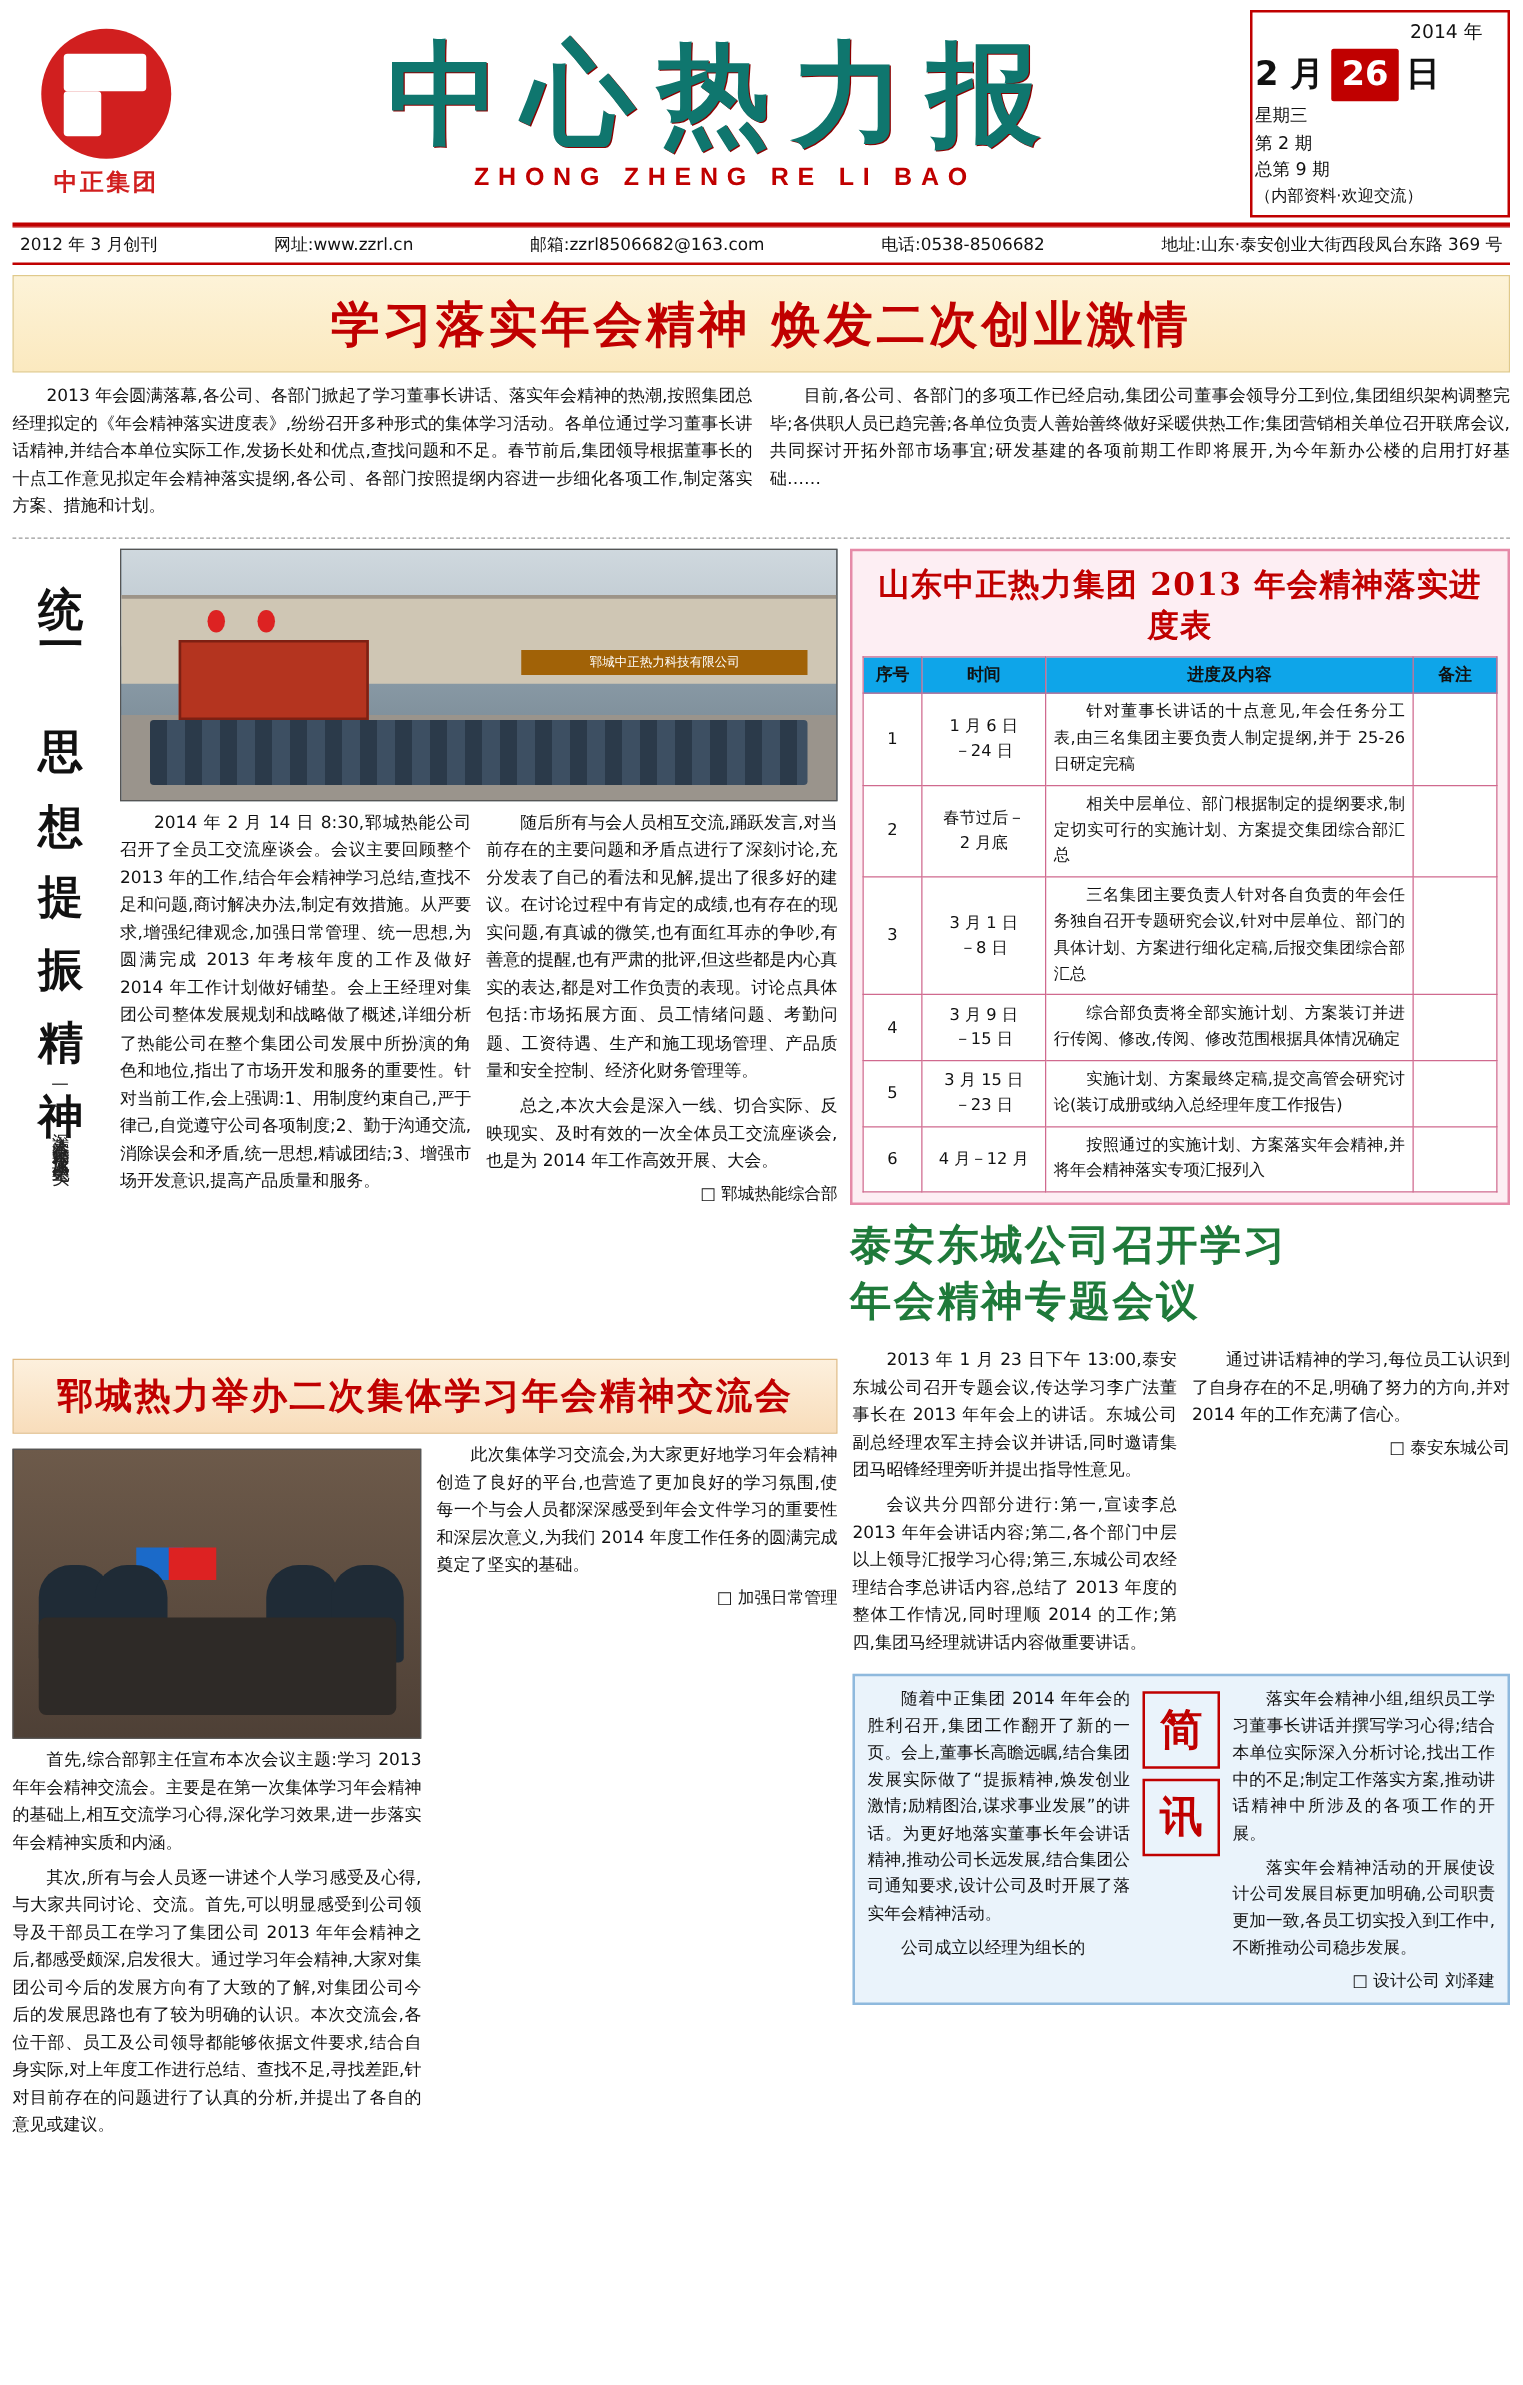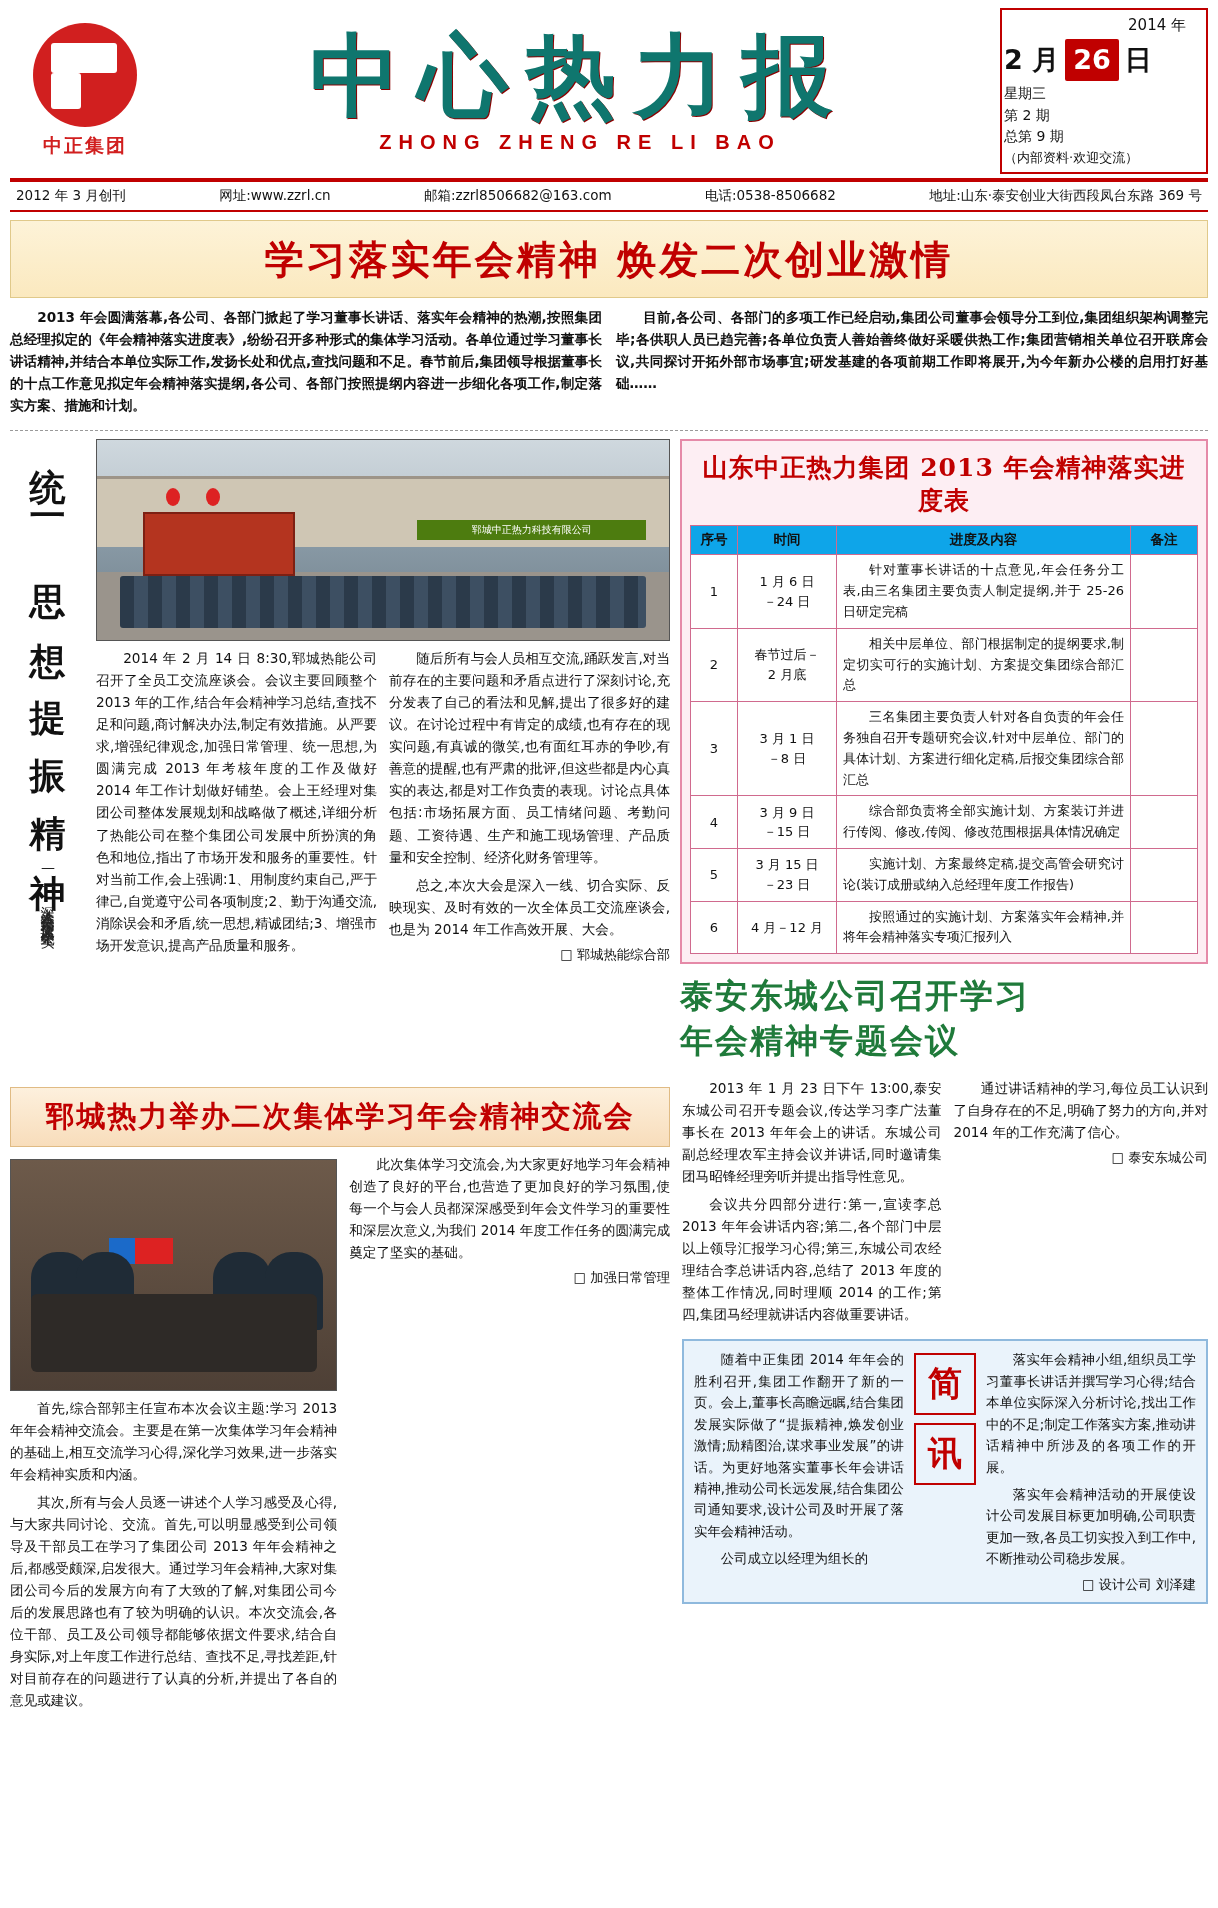--- a/index.html
+++ b/index.html
@@ -20,39 +20,39 @@
   .date-main{display:flex;align-items:center;gap:6px;font-size:27px;font-weight:bold;margin:2px 0;}
   .date-day{background:#c00000;color:#fff;padding:0 8px;border-radius:2px;}
   .date-line{font-size:14px;}
   .date-note{font-size:13px;}
   
   .infobar{display:flex;justify-content:space-between;align-items:center;border-top:1px solid #c00000;border-bottom:2px solid #c00000;padding:5px 6px;font-size:13.5px;}
   
   .headline-band{margin-top:8px;background:linear-gradient(#fdf3d8,#fbe9bf);border:1px solid #e0c98a;text-align:center;padding:12px 0 10px;}
   .headline{font-size:39px;font-weight:bold;color:#c00000;letter-spacing:3px;font-family:"DejaVu Serif","Liberation Serif",serif;}
   
-  .cols3{display:flex;gap:14px;margin-top:8px;font-weight:bold;}
+  .cols3{display:flex;gap:14px;margin-top:8px;}
   .col{flex:1;}
   p.t{font-size:13.6px;line-height:1.62;text-align:justify;margin:0 0 6px;text-indent:2em;}
   .sig{text-align:right;font-size:13.3px;margin-top:2px;}
   .sig::before{content:"□ ";}
   .hr-dot{border-top:1px dashed #999;margin:8px 0;}
   
   .mid{display:flex;margin-top:6px;gap:10px;}
   .mid-left{width:660px;display:flex;gap:10px;}
   .vtitle{width:76px;text-align:center;}
   .vtitle .big{font-size:36px;font-weight:bold;color:#111;line-height:1.25;writing-mode:vertical-rl;text-orientation:upright;letter-spacing:8px;font-family:"DejaVu Serif","Liberation Serif",serif;margin:0 auto;}
   .vtitle .small{font-size:14px;writing-mode:vertical-rl;text-orientation:upright;letter-spacing:2px;margin:6px auto 0;color:#222;}
   .photo{background:#6d7f8d;position:relative;overflow:hidden;border:1px solid #555;}
   .photo .sky{position:absolute;inset:0;background:linear-gradient(#cfd8de 0%,#b9c4cc 38%,#8fa0ac 39%,#6f7f8a 100%);}
   .photo .bldg{position:absolute;left:0;right:0;top:18%;height:34%;background:#cfc6b4;border-top:3px solid #9d9versatile;}
   .photo .ground{position:absolute;left:0;right:0;bottom:0;height:34%;background:#9a948c;}
   .photo .truck{position:absolute;left:8%;top:36%;width:26%;height:30%;background:#b4341f;border:2px solid #7d2013;}
   .photo .people{position:absolute;left:4%;bottom:6%;right:4%;height:26%;background:repeating-linear-gradient(90deg,#2b3a4a 0 14px,#3d4f62 14px 28px);border-radius:3px;}
-  .photo .banner{position:absolute;right:4%;top:40%;width:40%;height:10%;background:#4d7c0f;color:#fff;font-size:10px;display:flex;align-items:center;justify-content:center;}
+  .photo .banner{position:absolute;right:4%;top:40%;width:40%;height:10%;background:#a16207;color:#fff;font-size:10px;display:flex;align-items:center;justify-content:center;}
   .photo .lantern{position:absolute;width:14px;height:18px;background:#d22;border-radius:50%;}
   .mid-right{flex:1;}
   
   .panel-pink{background:#fdeef3;border:2px solid #e58aa8;padding:8px;}
   .panel-title{text-align:center;font-size:25px;font-weight:bold;color:#c00000;font-family:"DejaVu Serif","Liberation Serif",serif;letter-spacing:1px;margin:2px 0 8px;}
   table.sched{width:100%;border-collapse:collapse;background:#fff;font-size:13px;}
   table.sched th,table.sched td{border:1px solid #d06a8e;padding:5px 6px;vertical-align:middle;}
   table.sched th{background:#0ea5e9;text-align:center;font-weight:bold;font-size:13.5px;}
   td.c{text-align:center;width:34px;}
   td.tm{text-align:center;width:86px;line-height:1.5;}

